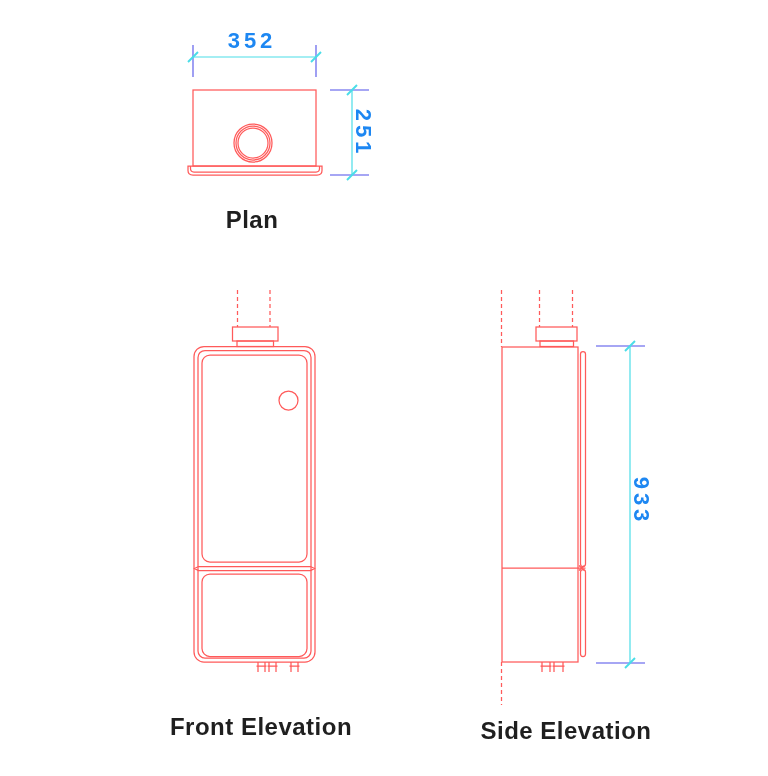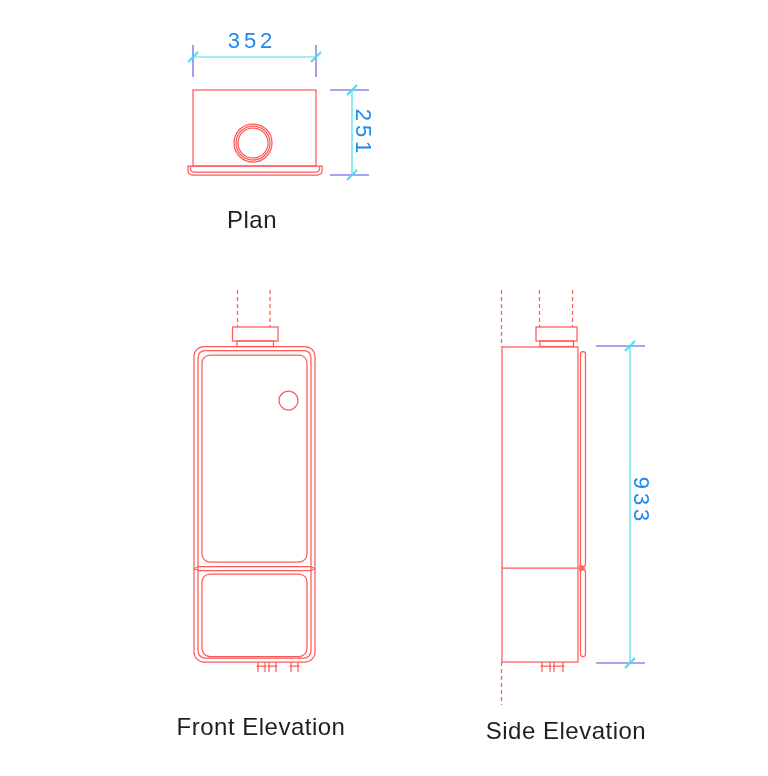--- a/index.html
+++ b/index.html
@@ -5,21 +5,21 @@
   :root{
     --background:#ffffff;
     --outline:#ff5a5a;
     --dim_line:#4adde8;
     --ext_line:#8888f0;
     --dim_text:#1d87f2;
     --label_text:#1f1f1f;
   }
   html,body{margin:0;padding:0;background:#fff;}
   .canvas{position:relative;width:768px;height:776px;background:var(--background);overflow:hidden;
-          font-family:"Liberation Sans", sans-serif;}
+          font-family:"Liberation Sans", sans-serif;font-weight:bold;}
   svg{position:absolute;left:0;top:0;}
   .outline{stroke:var(--outline);stroke-width:1.25;fill:none;}
   .dashed{stroke-dasharray:4 3;}
   .dim{stroke:var(--dim_line);stroke-width:1.2;fill:none;}
   .ext{stroke:var(--ext_line);stroke-width:1.6;fill:none;}
   .tick{stroke:var(--dim_line);stroke-width:1.9;fill:none;}
   .dim-text{fill:var(--dim_text);font-family:"Liberation Sans",sans-serif;font-size:22px;letter-spacing:4px;}
   .label-text{fill:var(--label_text);font-family:"Liberation Sans",sans-serif;font-size:24px;letter-spacing:0.5px;}
 </style>
 </head>

